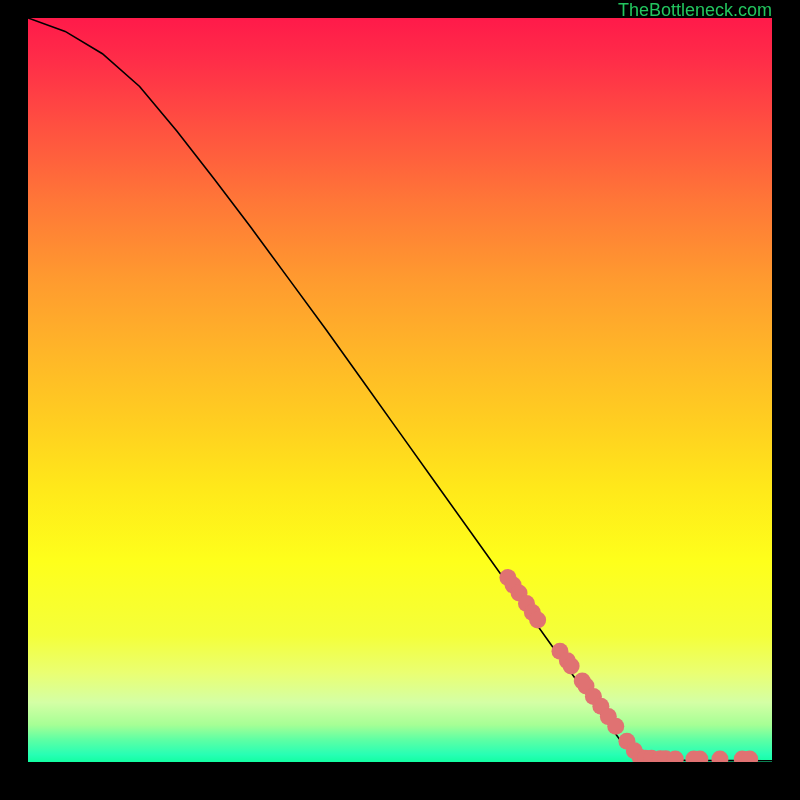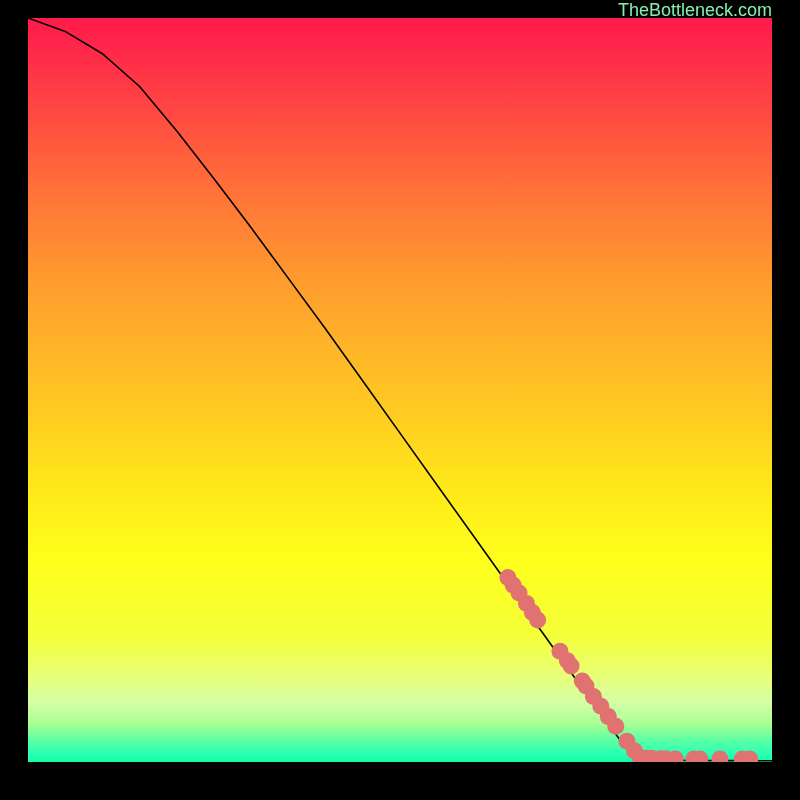--- a/index.html
+++ b/index.html
@@ -43,21 +43,21 @@
       #27ffb4 99%,
       #12ffa2 100%
     );
   }
   .watermark {
     position: absolute;
     top: 0px;
     right: 28px;
     font-family: Arial, Helvetica, sans-serif;
     font-size: 18px;
-    color: #86efac;
+    color: #22c55e;
     font-weight: 500;
   }
   svg.overlay {
     position: absolute;
     top: 0;
     left: 0;
     width: 744px;
     height: 744px;
   }
 </style>

